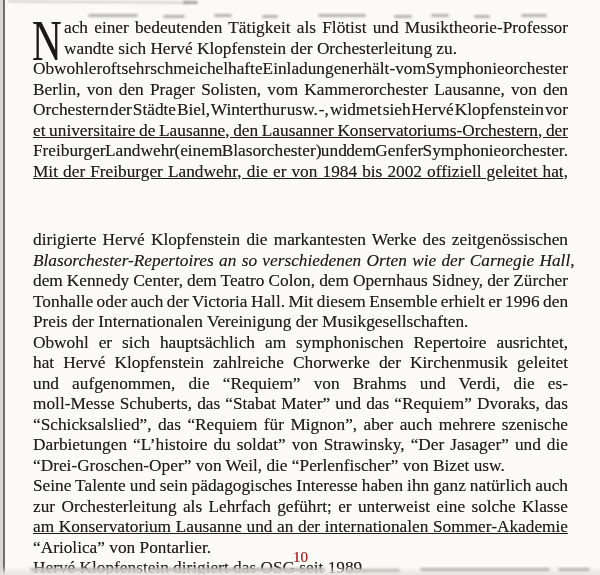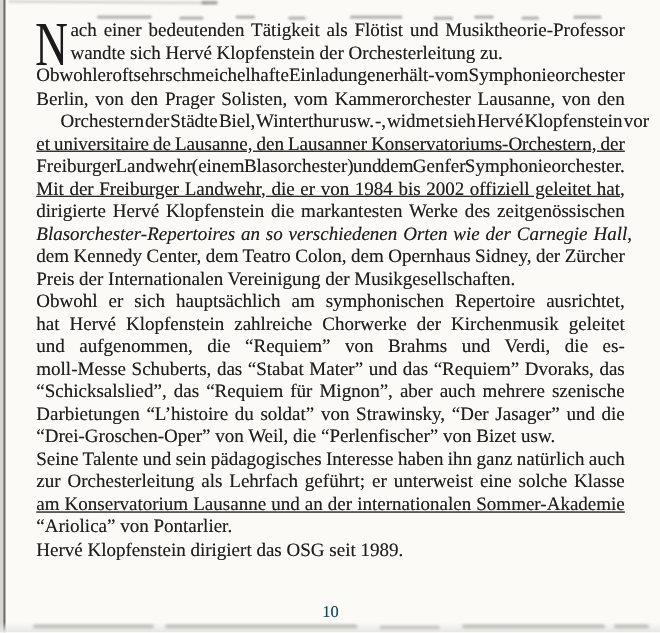--- a/index.html
+++ b/index.html
@@ -43,21 +43,21 @@
   .line{height:20.5px;line-height:20.5px;white-space:nowrap;overflow:visible;}
   .line.indent{padding-left:31px;}
   .dropcap{
     position:absolute;left:-1px;top:-6px;
     font-size:57px;line-height:1;
     transform:scaleX(0.72);transform-origin:left top;
     color:#1b1a18;
   }
   .page-number{
     position:absolute;left:33px;top:549px;width:535px;
-    text-align:center;font-size:15px;color:#0c4a6e;
+    text-align:center;font-size:15px;color:#b91c1c;
     text-shadow:0 0 0.5px rgba(30,30,28,0.5);
   }
 </style>
 </head>
 <body>
 
 <div class="page">
 
   <div class="edge-left-light"></div>
   <div class="edge-left-dark"></div>
@@ -72,27 +72,28 @@
   <div class="ghost g7"></div>
   <div class="ghost g8"></div>
   <div class="ghost g9"></div>
 
   <div class="textblock">
     <div class="dropcap">N</div>
     <div class="line j indent" style="word-spacing: 1.91px;"><span>ach einer bedeutenden Tätigkeit als Flötist und Musiktheorie-Professor</span></div>
     <div class="line indent"><span>wandte sich Hervé Klopfenstein der Orchesterleitung zu.</span></div>
     <div class="line j" style="word-spacing: -4.27px;"><span>Obwohl er oft sehr schmeichelhafte Einladungen erhält - vom Symphonieorchester</span></div>
     <div class="line j" style="word-spacing: 1.85px;"><span>Berlin, von den Prager Solisten, vom Kammerorchester Lausanne, von den</span></div>
-    <div class="line j" style="word-spacing: -3.35px; margin-left: 22px;"><span>Orchestern der Städte Biel, Winterthur usw. -, widmet sieh Hervé Klopfenstein vor</span></div>
+    <div class="line j" style="word-spacing: -3.35px;"><span>Orchestern der Städte Biel, Winterthur usw. -, widmet sieh Hervé Klopfenstein vor</span></div>
     <div class="line j" style="word-spacing: -0.69px; text-decoration: underline;"><span>et universitaire de Lausanne, den Lausanner Konservatoriums-Orchestern, der</span></div>
     <div class="line j" style="word-spacing: -4.97px;"><span>Freiburger Landwehr (einem Blasorchester) und dem Genfer Symphonieorchester.</span></div>
     <div class="line j" style="word-spacing: 0.78px; text-decoration: underline;"><span>Mit der Freiburger Landwehr, die er von 1984 bis 2002 offiziell geleitet hat,</span></div>
-    <div class="line j" style="word-spacing: 1.88px;"><span>dirigierte Hervé Klopfenstein die markantesten Werke des zeitgenössischen</span></div>
+    <div class="line j" style="word-spacing: 1.88px; margin-top: 48px;"><span>dirigierte Hervé Klopfenstein die markantesten Werke des zeitgenössischen</span></div>
     <div class="line j" style="word-spacing: 1px; font-style: italic;"><span>Blasorchester-Repertoires an so verschiedenen Orten wie der Carnegie Hall,</span></div>
     <div class="line j" style="word-spacing: -0.25px;"><span>dem Kennedy Center, dem Teatro Colon, dem Opernhaus Sidney, der Zürcher</span></div>
+    <div class="line j" style="word-spacing: -0.91px;"><span>Tonhalle oder auch der Victoria Hall. Mit diesem Ensemble erhielt er 1996 den</span></div>
     <div class="line"><span>Preis der Internationalen Vereinigung der Musikgesellschaften.</span></div>
     <div class="line j" style="word-spacing: 5.68px; text-align: right;"><span>Obwohl er sich hauptsächlich am symphonischen Repertoire ausrichtet,</span></div>
     <div class="line j" style="word-spacing: 4.79px;"><span>hat Hervé Klopfenstein zahlreiche Chorwerke der Kirchenmusik geleitet</span></div>
     <div class="line j" style="word-spacing: 8.87px;"><span>und aufgenommen, die “Requiem” von Brahms und Verdi, die es-</span></div>
     <div class="line j" style="word-spacing: 0.73px;"><span>moll-Messe Schuberts, das “Stabat Mater” und das “Requiem” Dvoraks, das</span></div>
     <div class="line j" style="word-spacing: 2.09px;"><span>“Schicksalslied”, das “Requiem für Mignon”, aber auch mehrere szenische</span></div>
     <div class="line j" style="word-spacing: 1.73px;"><span>Darbietungen “L’histoire du soldat” von Strawinsky, “Der Jasager” und die</span></div>
     <div class="line"><span>“Drei-Groschen-Oper” von Weil, die “Perlenfischer” von Bizet usw.</span></div>
     <div class="line j" style="word-spacing: -0.29px;"><span>Seine Talente und sein pädagogisches Interesse haben ihn ganz natürlich auch</span></div>
     <div class="line j" style="word-spacing: 2.02px;"><span>zur Orchesterleitung als Lehrfach geführt; er unterweist eine solche Klasse</span></div>

